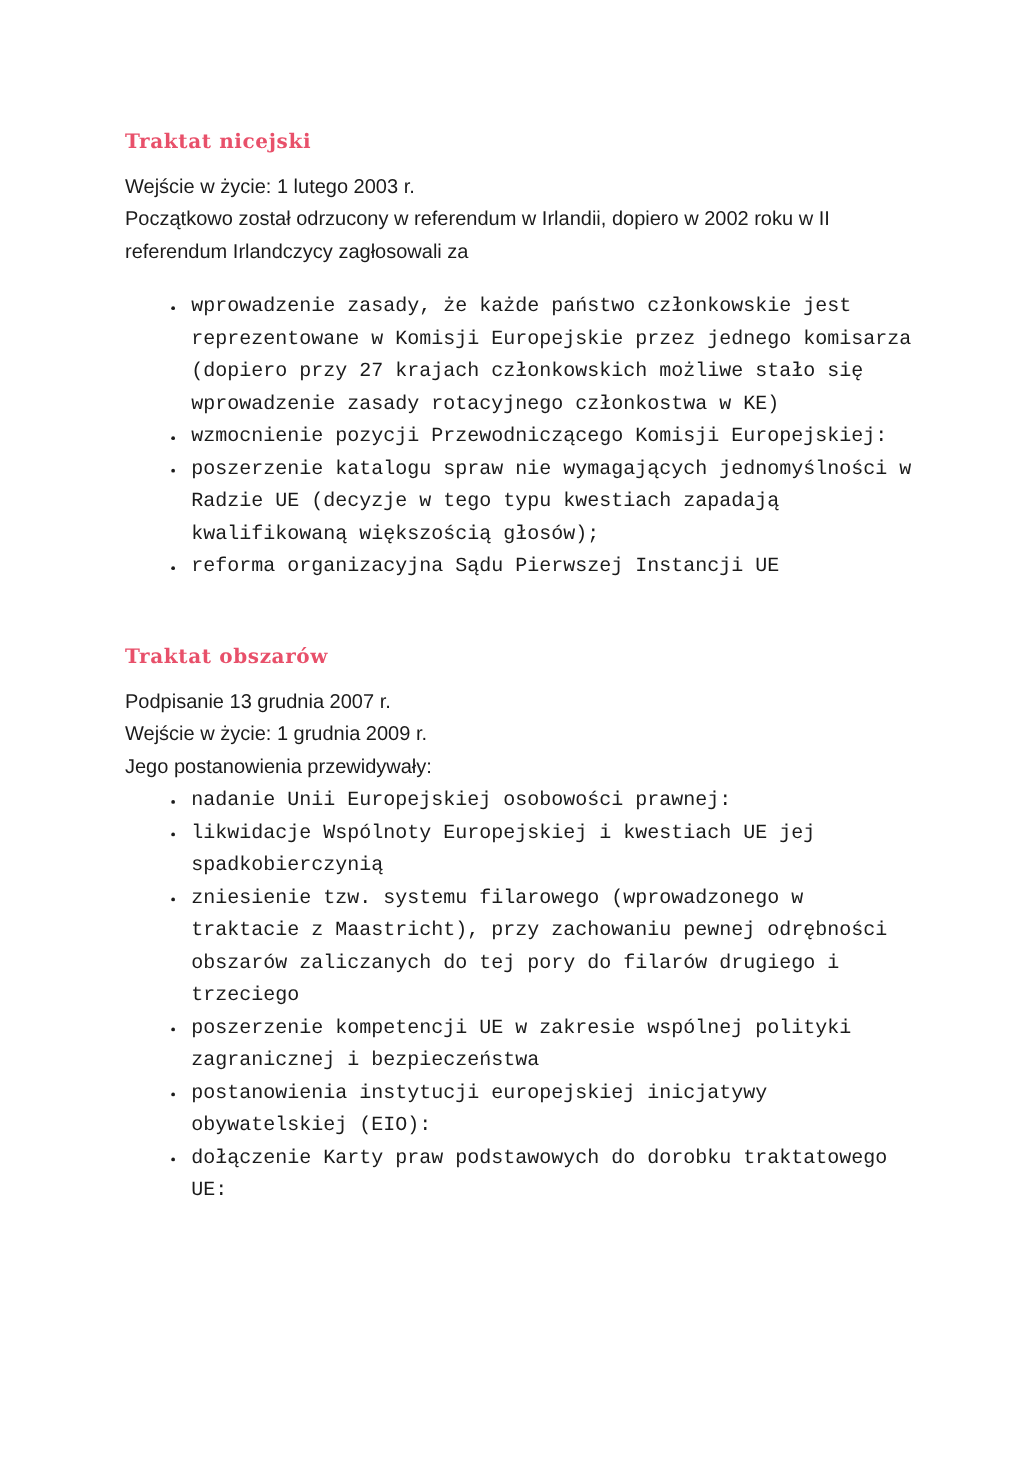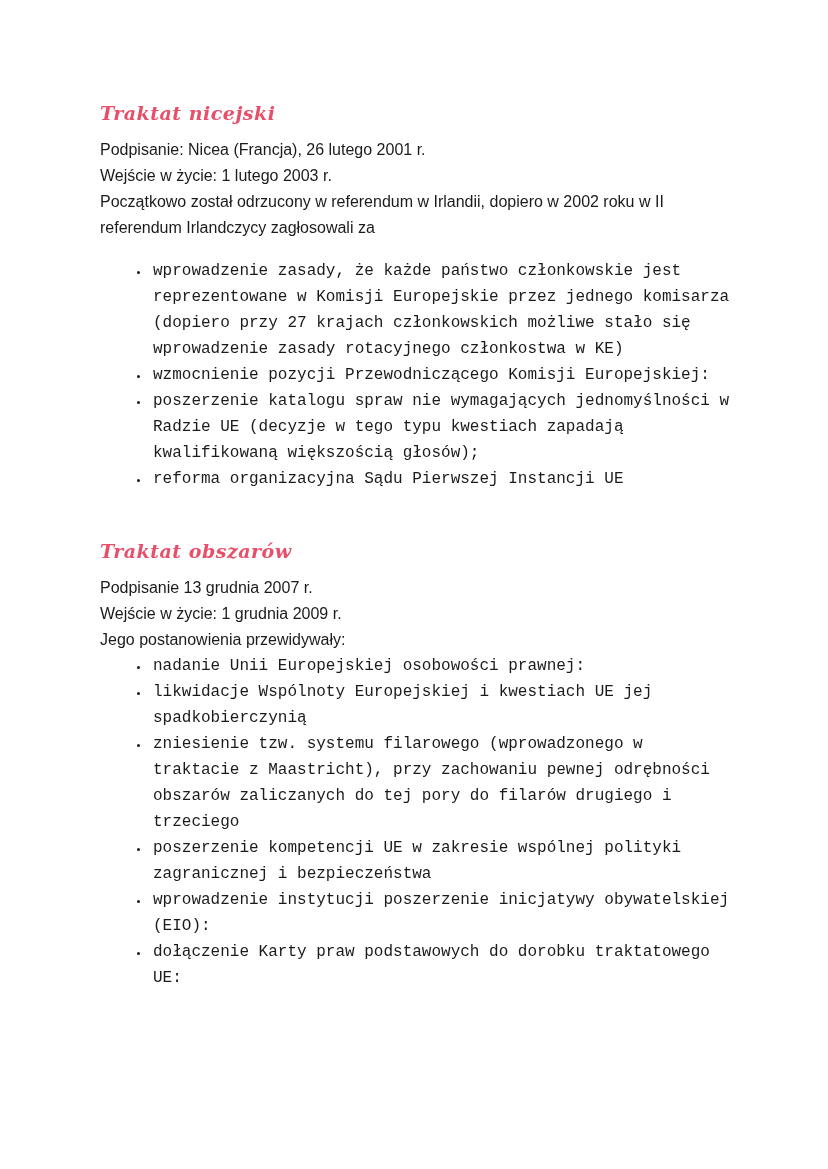--- a/index.html
+++ b/index.html
@@ -15,23 +15,22 @@
     box-sizing: border-box;
     padding: 100px 96px 40px 100px;
     font-family: "Liberation Sans", sans-serif;
     font-size: 16px;
     line-height: 26px;
     color: #1b1b1b;
     overflow: hidden;
   }
   .heading {
     font-family: "DejaVu Serif", serif;
-    font-style: italic;
     font-weight: bold;
-    font-size: 19px;
+    font-size: 16px;
     line-height: 26px;
     letter-spacing: 0.5px;
     color: var(--accent, #e8506a);
     margin: 0 0 11px 0;
   }
   .para {
     margin: 0;
   }
   .gap {
     height: 17px;
@@ -54,21 +53,20 @@
     margin-top: 46px;
   }
 </style>
 </head>
 <body>
 
 <div class="page">
 
   <section class="section-nice">
     <h1 class="heading">Traktat nicejski</h1>
-    <p class="para">Podpisanie: Nicea (Francja), 26 lutego 2001 r.</p>
     <p class="para">Wejście w życie: 1 lutego 2003 r.</p>
     <p class="para">Początkowo został odrzucony w referendum w Irlandii, dopiero w 2002 roku w II referendum Irlandczycy zagłosowali za</p>
     <div class="gap"></div>
     <ul class="bullets">
       <li>wprowadzenie zasady, że każde państwo członkowskie jest reprezentowane w Komisji Europejskie przez jednego komisarza (dopiero przy 27 krajach członkowskich możliwe stało się wprowadzenie zasady rotacyjnego członkostwa w KE)</li>
       <li>wzmocnienie pozycji Przewodniczącego Komisji Europejskiej:</li>
       <li>poszerzenie katalogu spraw nie wymagających jednomyślności w Radzie UE (decyzje w tego typu kwestiach zapadają kwalifikowaną większością głosów);</li>
       <li>reforma organizacyjna Sądu Pierwszej Instancji UE</li>
     </ul>
   </section>
@@ -76,18 +74,18 @@
   <section class="section-lisbon">
     <h1 class="heading">Traktat obszarów</h1>
     <p class="para">Podpisanie 13 grudnia 2007 r.</p>
     <p class="para">Wejście w życie: 1 grudnia 2009 r.</p>
     <p class="para">Jego postanowienia przewidywały:</p>
     <ul class="bullets">
       <li>nadanie Unii Europejskiej osobowości prawnej:</li>
       <li>likwidacje Wspólnoty Europejskiej i kwestiach UE jej spadkobierczynią</li>
       <li>zniesienie tzw. systemu filarowego (wprowadzonego w traktacie z Maastricht), przy zachowaniu pewnej odrębności obszarów zaliczanych do tej pory do filarów drugiego i trzeciego</li>
       <li>poszerzenie kompetencji UE w zakresie wspólnej polityki zagranicznej i bezpieczeństwa</li>
-      <li>wprowadzenie instytucji poszerzenie inicjatywy obywatelskiej (EIO):</li>
+      <li>postanowienia instytucji europejskiej inicjatywy obywatelskiej (EIO):</li>
       <li>dołączenie Karty praw podstawowych do dorobku traktatowego UE:</li>
     </ul>
   </section>
 
 </div>
 
 </body></html>

